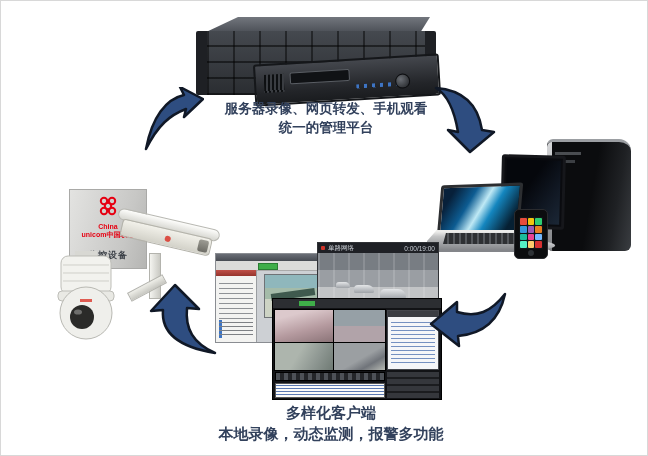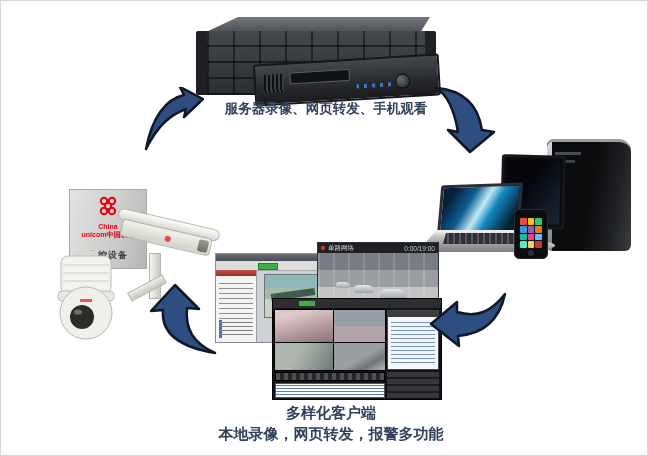--- a/index.html
+++ b/index.html
@@ -153,20 +153,21 @@
     <div class="srv-front1u">
       <div class="srv-vent"></div>
       <div class="srv-slot"></div>
       <div class="srv-led"></div>
       <div class="srv-knob"></div>
     </div>
   </div>
 
   <div class="cap" style="left:170px;top:99px;width:310px;font-size:13.5px;">
     <div>服务器录像、网页转发、手机观看</div>
+    <div>统一的管理平台</div>
   </div>
 
   <div class="cap" style="left:14px;top:148px;width:216px;font-size:13px;">
   </div>
 
   <div class="abs sign">
     <svg width="26" height="22" viewBox="0 0 26 22" style="margin-top:5px">
       <g fill="none" stroke="#e60012" stroke-width="2">
         <circle cx="9" cy="6" r="3.2"></circle>
           <circle cx="17" cy="6" r="3.2"></circle>
@@ -285,21 +286,21 @@
       <div class="winC-tabs"></div>
       <div class="winC-tree"></div>
     </div>
     <div class="winC-bar"></div>
     <div class="winC-log"></div>
     <div class="winC-btns"></div>
   </div>
 
   <div class="cap" style="left:170px;top:401px;width:320px;font-size:15px;">
     <div>多样化客户端</div>
-    <div>本地录像，网页转发，报警多功能</div>
+    <div>本地录像，动态监测，报警多功能</div>
   </div>
 
   <svg class="arrow" style="left:143px;top:86px" width="60" height="66" viewBox="0 0 60 66">
     <path d="M59,12 L36,0 L40,8 C22,12 8,30 2,62 C14,38 26,28 42,22 L40,30 Z" fill="#2e4d80" stroke="#101826" stroke-width="2.5" stroke-linejoin="round"></path>
   </svg>
 
   <svg class="arrow" style="left:433px;top:85px" width="70" height="68" viewBox="0 0 70 68">
     <path d="M2,2 C28,4 44,18 48,44 L60,46 L36,66 L14,44 L24,46 C20,22 12,8 2,2 Z" fill="#2e4d80" stroke="#101826" stroke-width="2.5" stroke-linejoin="round"></path>
   </svg>
 

